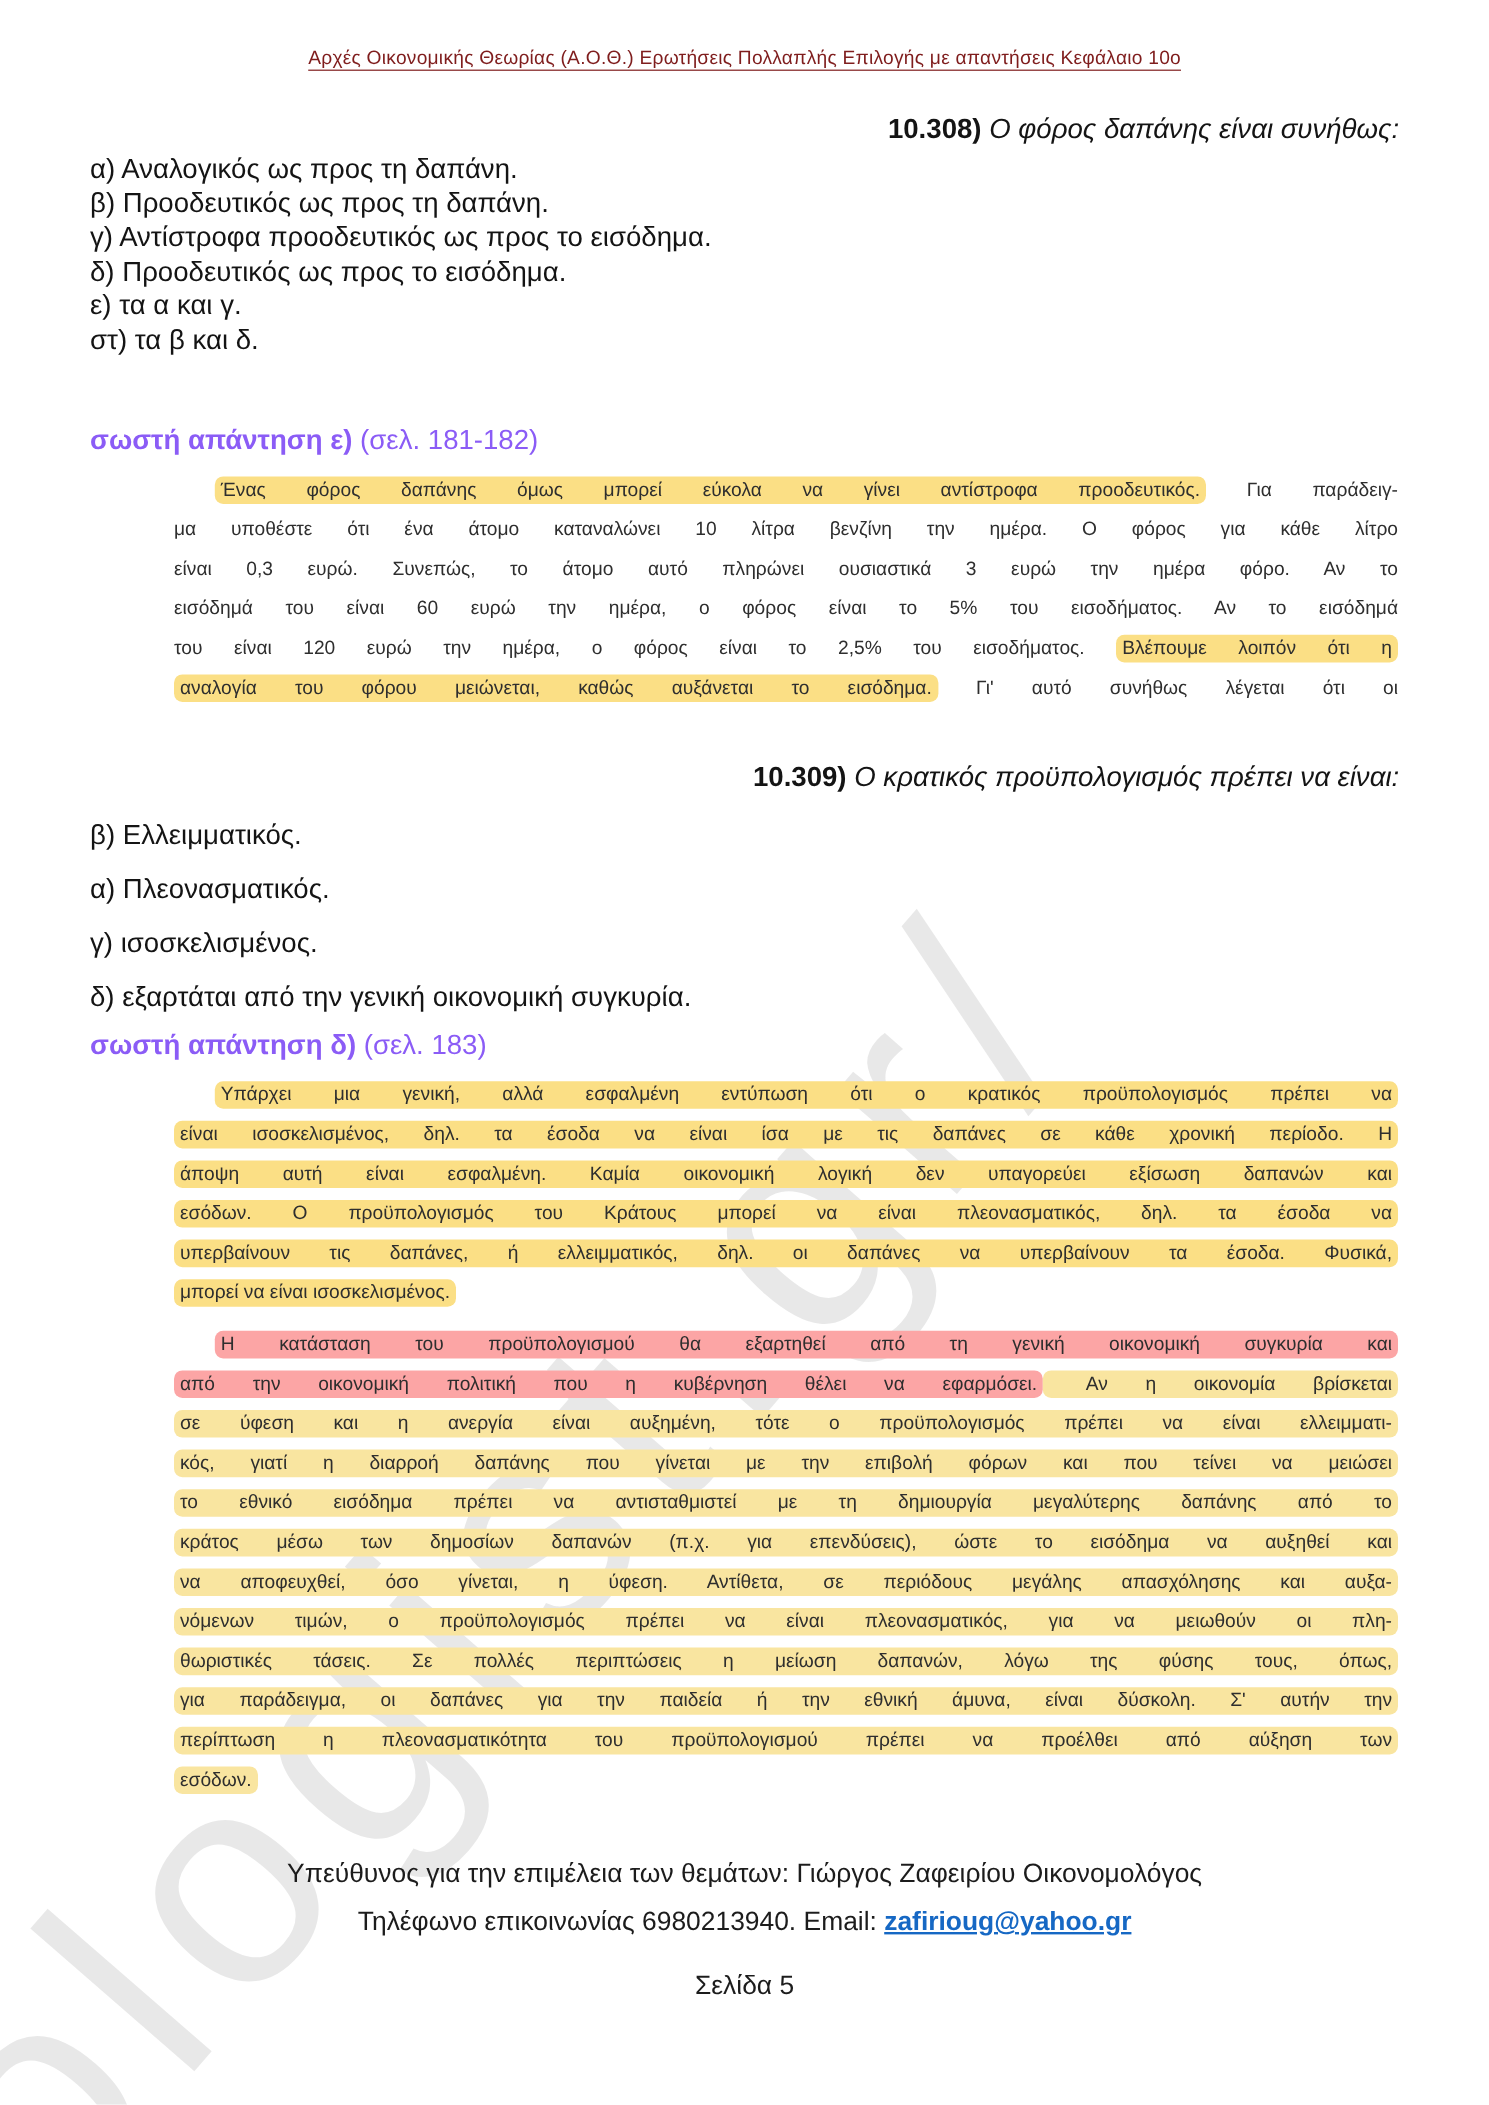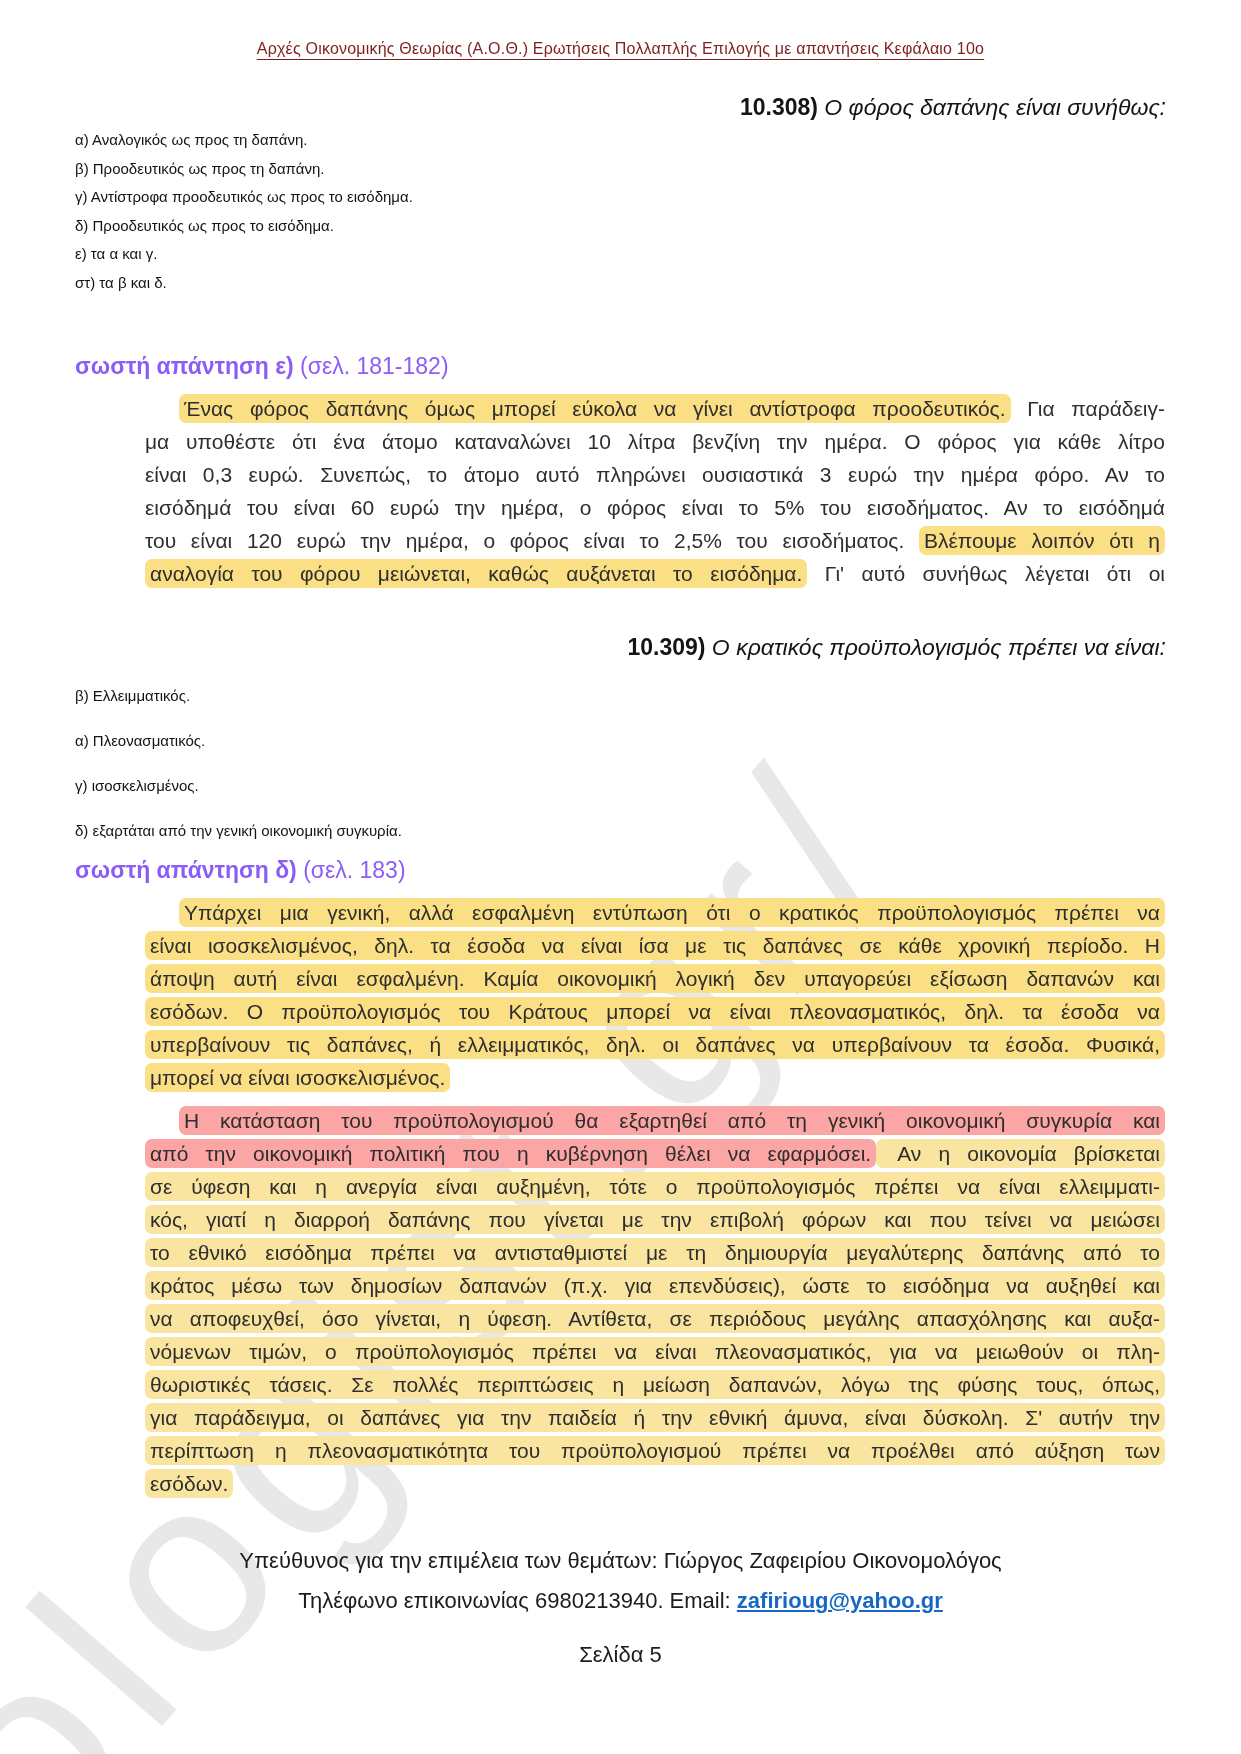--- a/index.html
+++ b/index.html
@@ -36,33 +36,33 @@
     white-space:nowrap;
     text-decoration:underline;
     text-underline-offset:5px;
     color:#7f1d1d;
     margin-bottom:36px;
     letter-spacing:.2px;
   }
   .q-head{font-size:23px;color:#141414;margin-bottom:5px;text-align:right;}
   .q-num{font-weight:700;}
   .q-stem{font-style:italic;}
-  .opt{font-size:15px;color:#141414;}
+  .opt{font-size:23px;color:#141414;}
   .q1 .opt{line-height:28.5px;}
   .q2{margin-top:44px;}
   .q2 .q-head{margin-bottom:12px;}
   .q2 .opt{line-height:45px;}
   .ans-head{font-size:23px;color:#8b5cf6;margin-bottom:12px;}
   .q1 .ans-head{margin-top:56px;}
   .q2 .ans-head{margin-top:4px;}
   .ans-bold{font-weight:700;}
   .ans-para{margin-left:70px;width:1020px;}
   .ans-para + .ans-para{margin-top:10px;}
   .ans-line{
-    font-size:21px;
+    font-size:16px;
     line-height:33px;
     height:33px;
     overflow:hidden;
     color:#2e2e2e;
     text-align:justify;
     text-align-last:justify;
   }
   .ans-line.last{text-align-last:left;}
   .ans-line.indent{text-indent:34px;}
   .hl{border-radius:7px;padding:3px 5px;}

